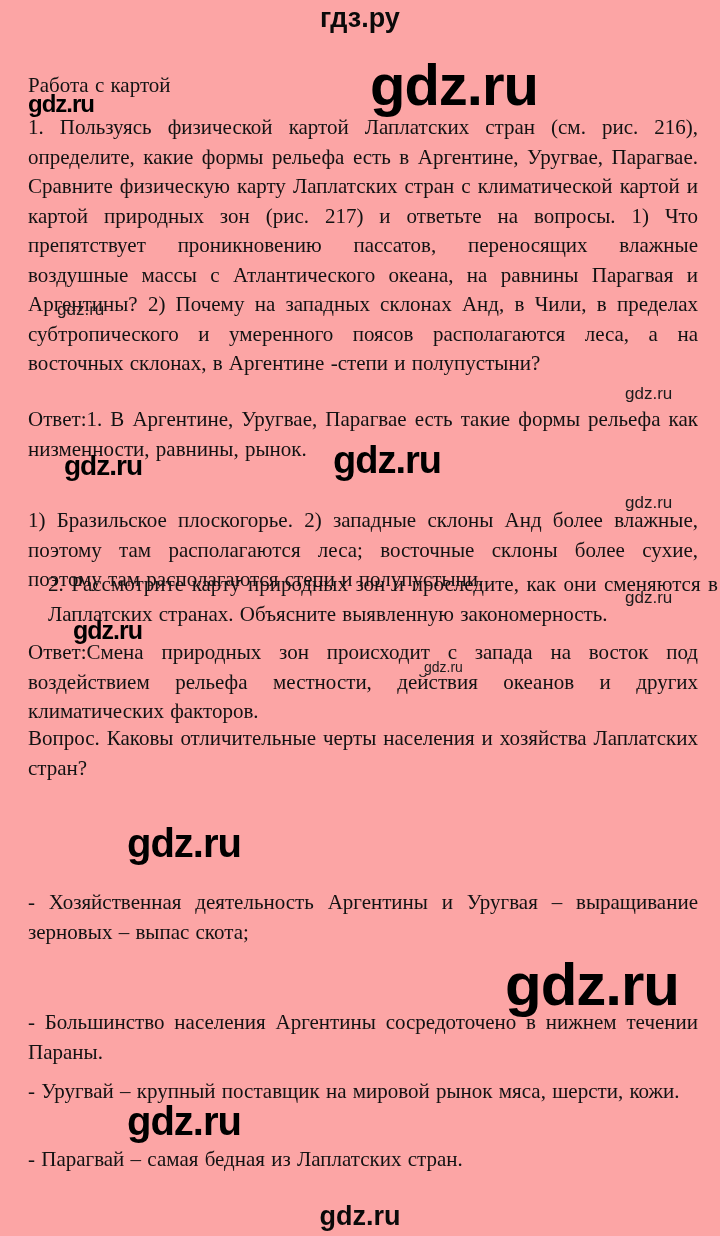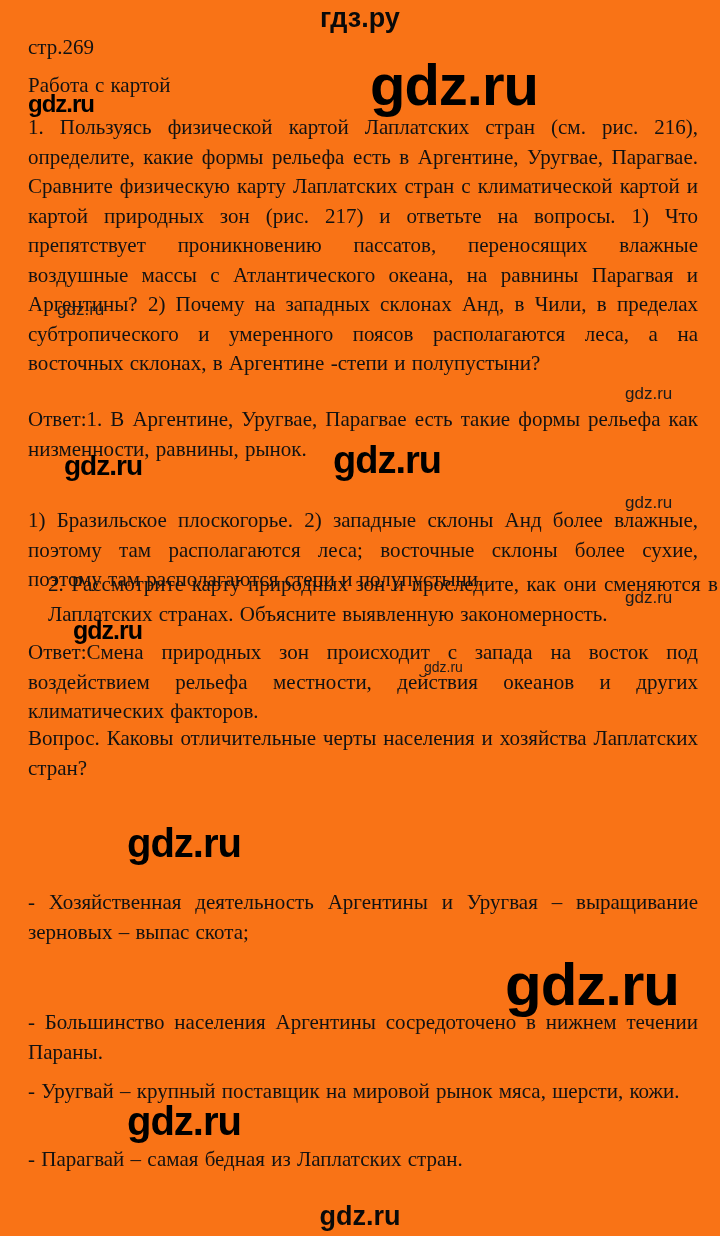--- a/index.html
+++ b/index.html
@@ -1,19 +1,19 @@
 <!DOCTYPE html>
 <html><head>
 <meta charset="utf-8">
 <style>
   html,body{margin:0;padding:0;background:#ffffff;}
   .page{
     position:relative;
     width:720px;height:1236px;
-    background:#f97316;
+    background:#fca5a5;
     overflow:hidden;
     font-family:"Liberation Serif", serif;
     color:#121212;
   }
   .site-header{
     position:absolute;top:4px;left:0;width:720px;
     text-align:center;
     font-family:"Liberation Sans", sans-serif;
     font-weight:bold;font-size:27px;line-height:1.1;
     color:#0a0a0a;
@@ -68,21 +68,20 @@
     color:#0a0a0a;
   }
 </style>
 </head>
 <body>
 
 <div class="page">
 
   <div class="site-header">гдз.ру</div>
 
-  <div class="t single page-label">стр.269</div>
   <div class="t single section-title">Работа с картой</div>
 
   <div class="t q1">1. Пользуясь физической картой Лаплатских стран (см. рис. 216), определите, какие формы рельефа есть в Аргентине, Уругвае, Парагвае. Сравните физическую карту Лаплатских стран с климатической картой и картой природных зон (рис. 217) и ответьте на вопросы. 1) Что препятствует проникновению пассатов, переносящих влажные воздушные массы с Атлантического океана, на равнины Парагвая и Аргентины? 2) Почему на западных склонах Анд, в Чили, в пределах субтропического и умеренного поясов располагаются леса, а на восточных склонах, в Аргентине -степи и полупустыни?</div>
   <div class="t a1a">Ответ:1. В Аргентине, Уругвае, Парагвае есть такие формы рельефа как низменности, равнины, рынок.</div>
   <div class="t a1b">1) Бразильское плоскогорье. 2) западные склоны Анд более влажные, поэтому там располагаются леса; восточные склоны более сухие, поэтому там располагаются степи и полупустыни.</div>
   <div class="t q2">2. Рассмотрите карту природных зон и проследите, как они сменяются в Лаплатских странах. Объясните выявленную закономерность.</div>
   <div class="t a2">Ответ:Смена природных зон происходит с запада на восток под воздействием рельефа местности, действия океанов и других климатических факторов.</div>
   <div class="t q3">Вопрос. Каковы отличительные черты населения и хозяйства Лаплатских стран?</div>
   <div class="t b1">- Хозяйственная деятельность Аргентины и Уругвая – выращивание зерновых – выпас скота;</div>
   <div class="t b3">- Большинство населения Аргентины сосредоточено в нижнем течении Параны.</div>

